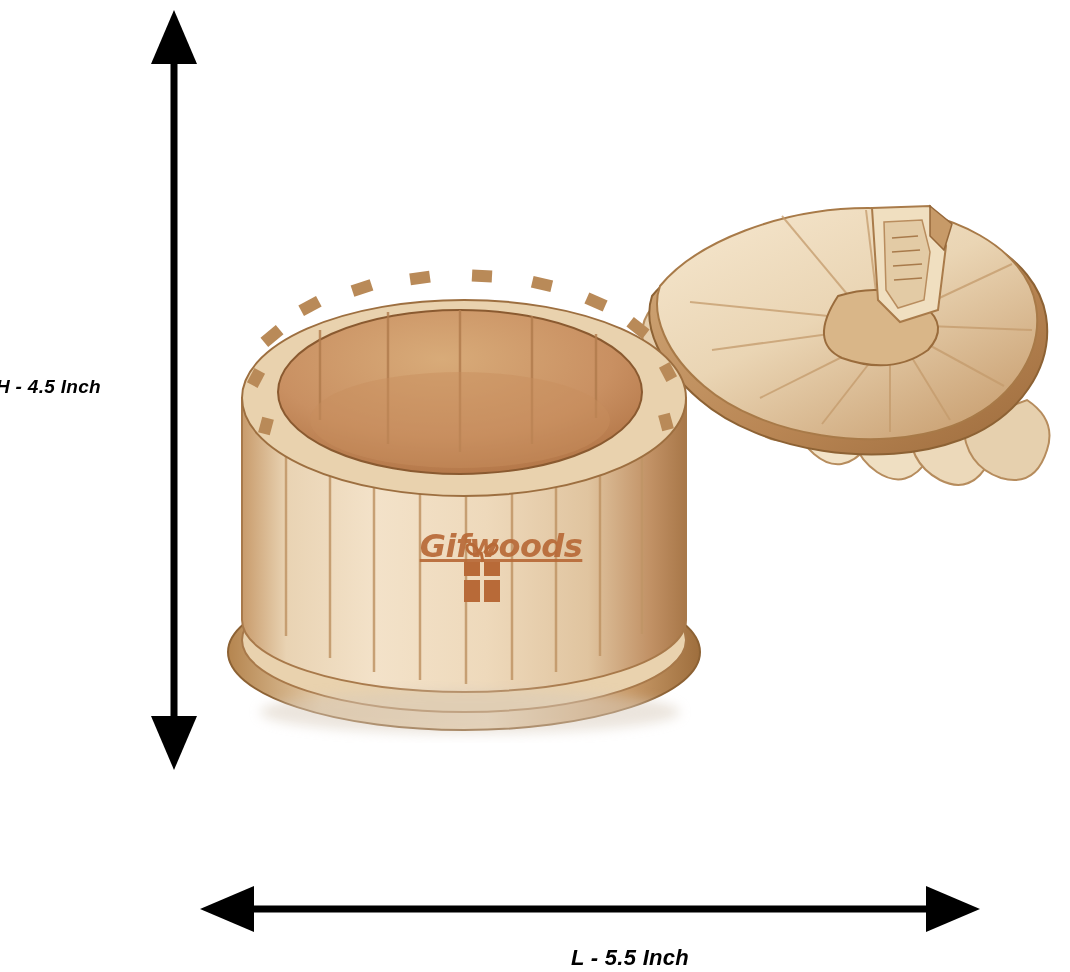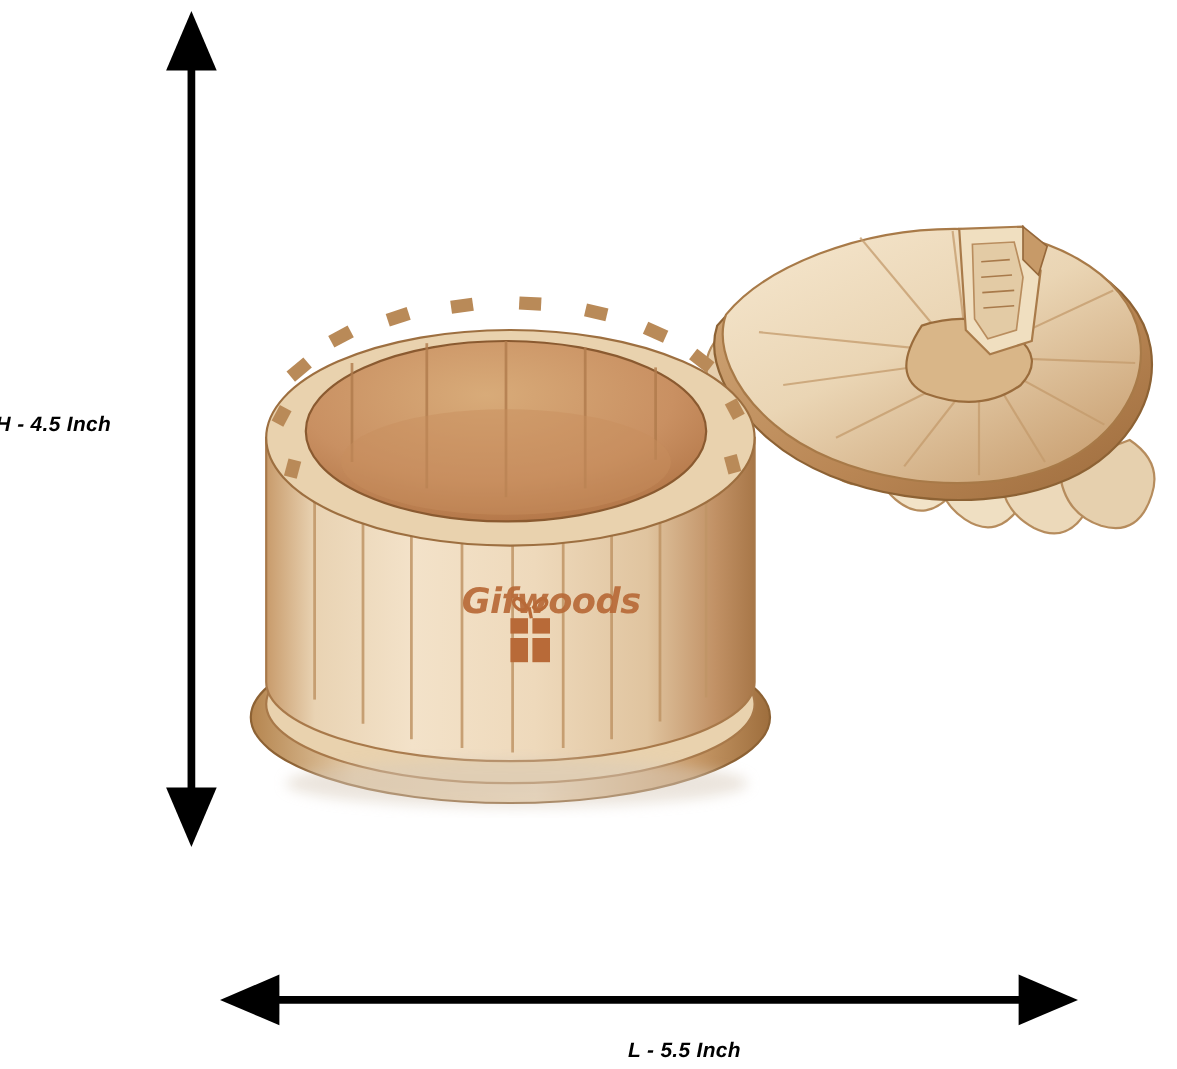--- a/index.html
+++ b/index.html
@@ -28,21 +28,21 @@
     letter-spacing: .3px;
   }
   #height-label {
     left: -4px;
     top: 376px;
     font-size: 19px;
   }
   #length-label {
     left: 571px;
     top: 945px;
-    font-size: 19px;
+    font-size: 22px;
   }
   #height-arrow {
     position: absolute;
     left: 150px;
     top: 10px;
     width: 48px;
     height: 760px;
   }
   #length-arrow {
     position: absolute;
@@ -73,20 +73,21 @@
   .brand-name {
     font-family: "DejaVu Sans", sans-serif;
     font-weight: bold;
     font-style: italic;
     font-size: 32px;
     color: #b86a38;
     letter-spacing: -0.5px;
     line-height: 1;
     margin-top: 2px;
     opacity: .92;
+    text-decoration: underline;
   }
 </style>
 </head>
 <body>
 
 <div id="page">
 
   <svg id="product" viewBox="0 0 1070 972">
     <defs>
       <linearGradient id="bodyGrad" x1="0" y1="0" x2="1" y2="0">

